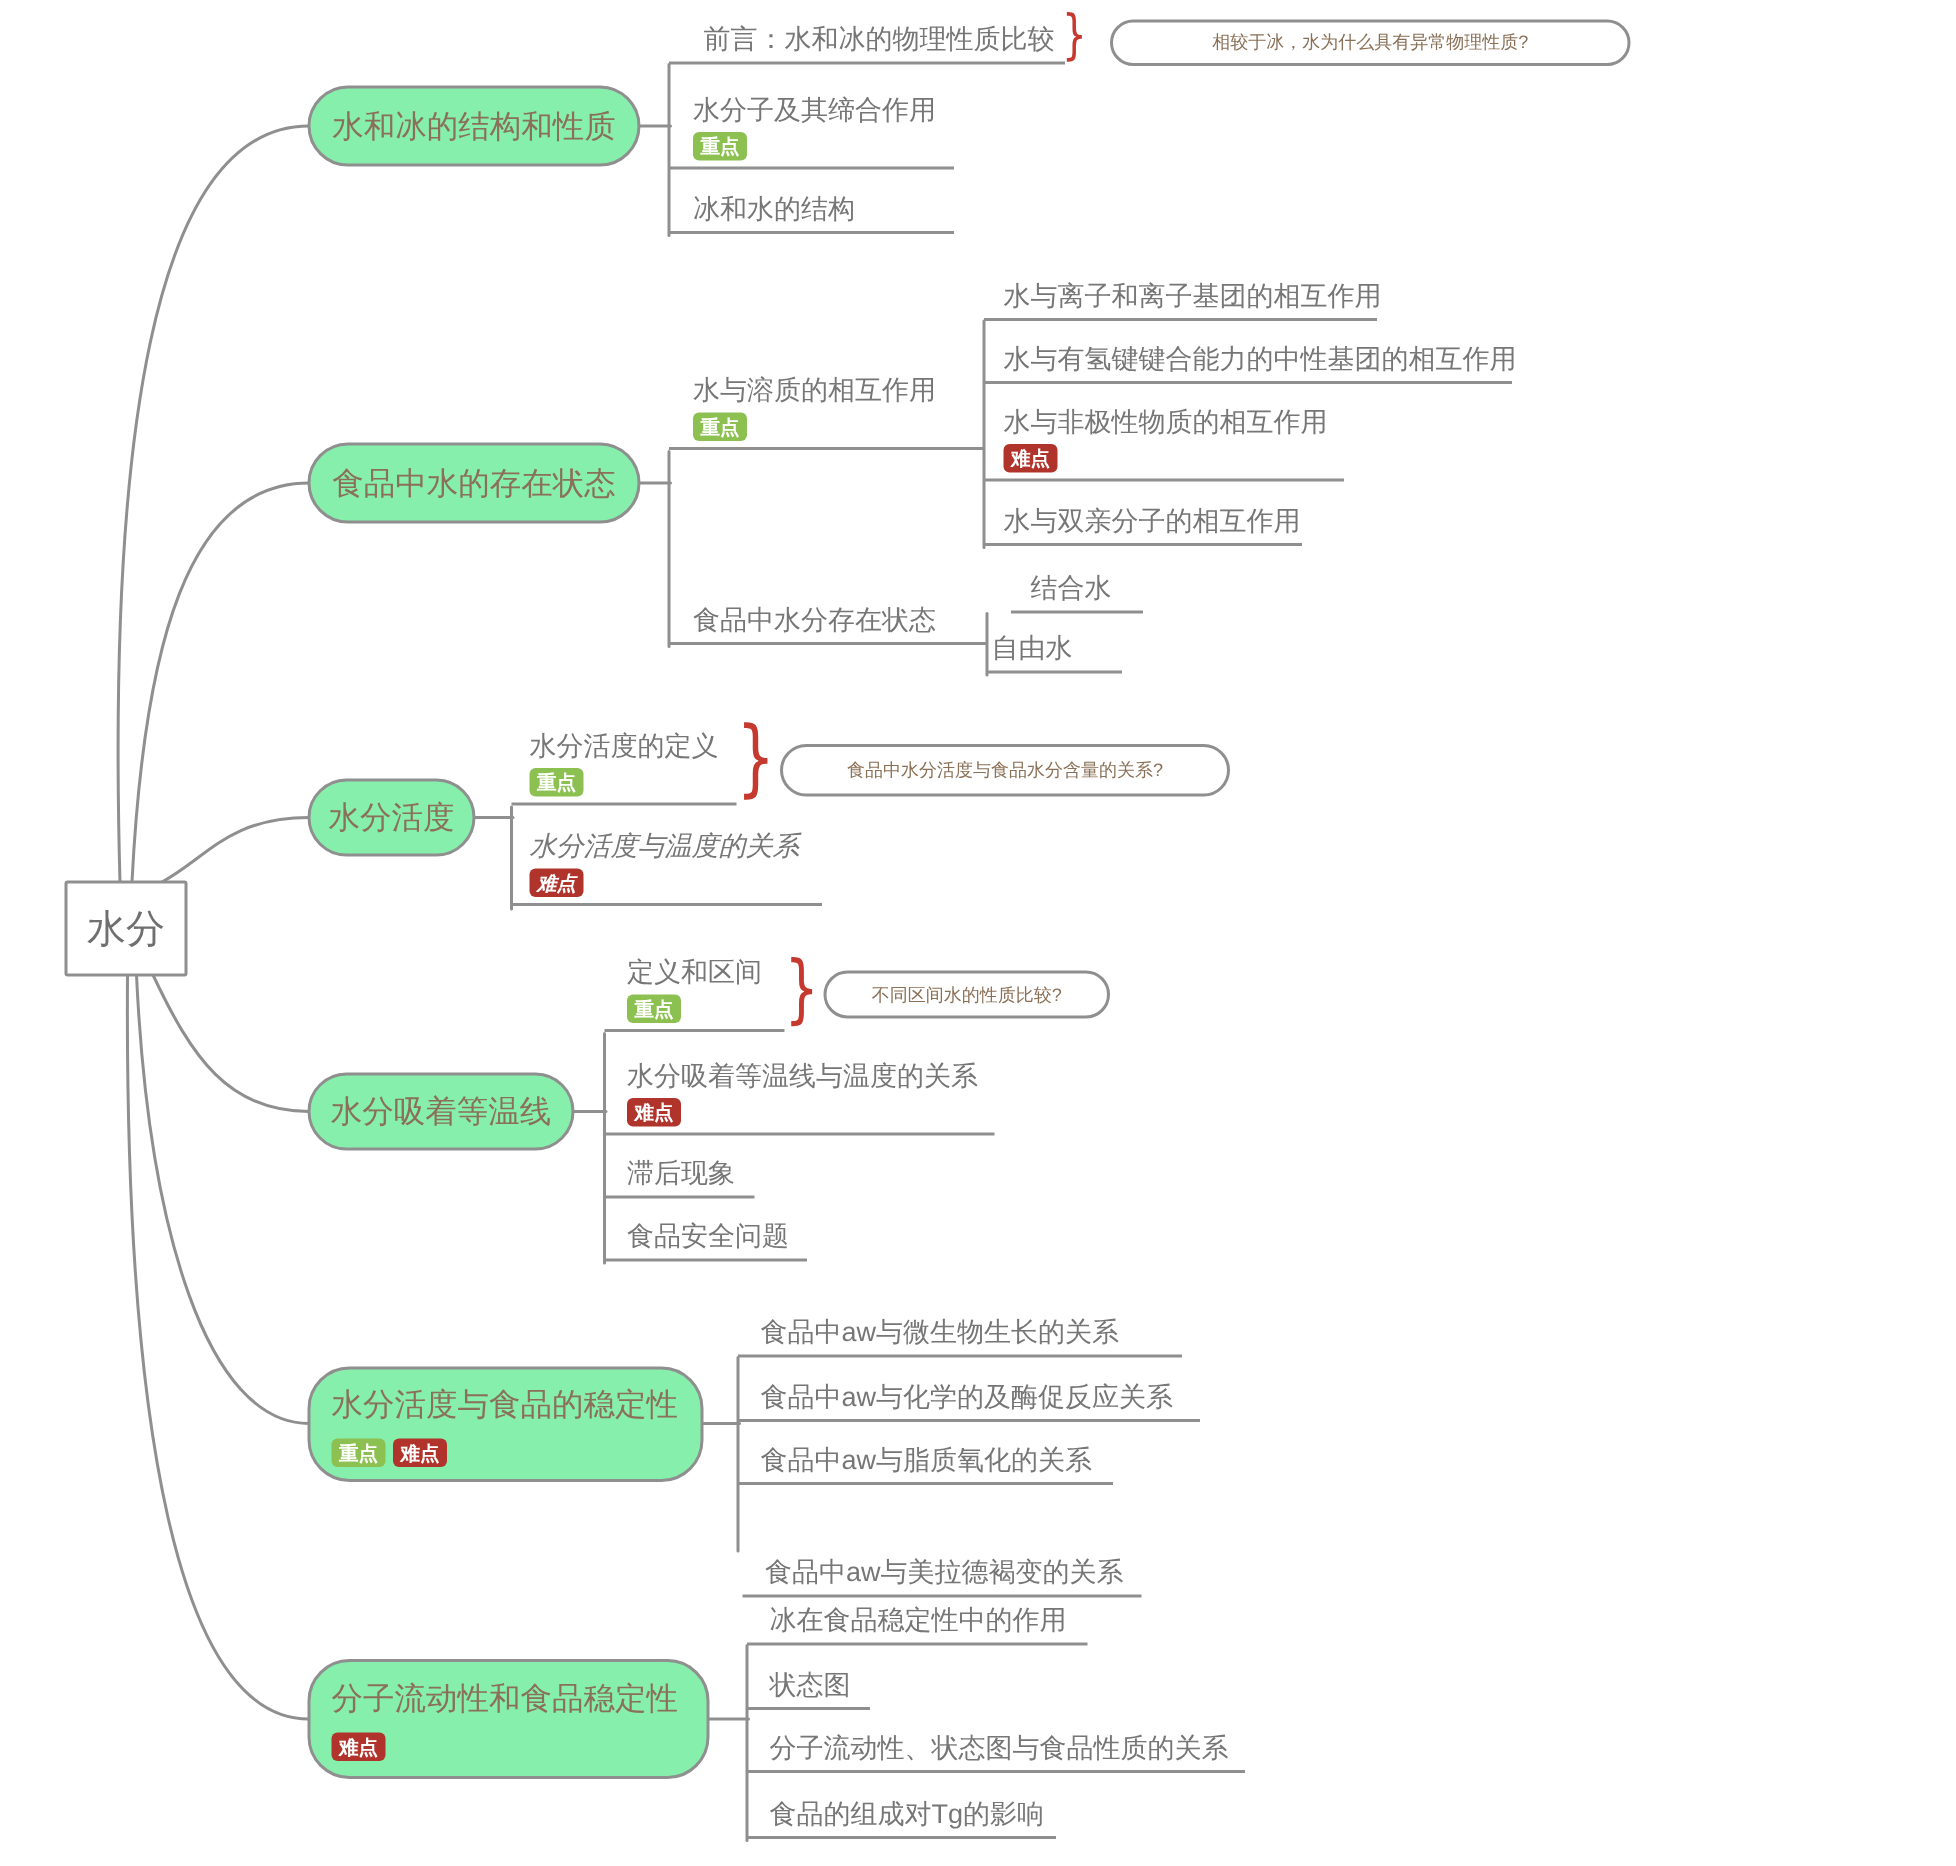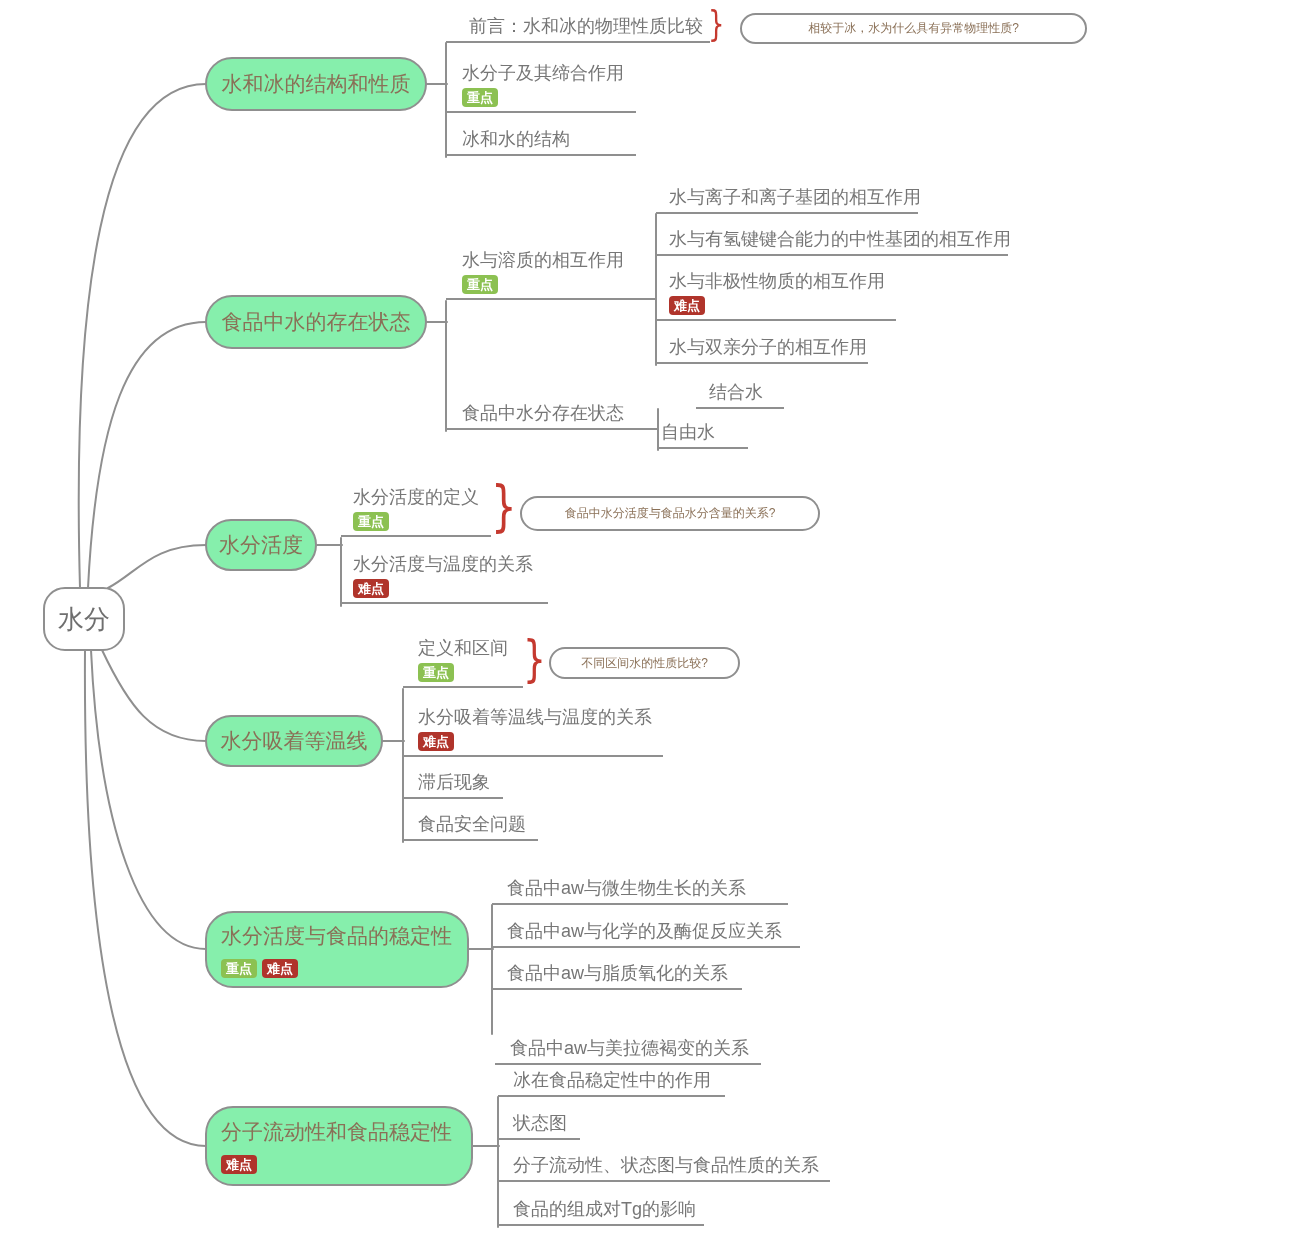--- a/index.html
+++ b/index.html
@@ -1,21 +1,21 @@
 <!DOCTYPE html>
 <html><head>
 <meta charset="utf-8">
 <style>
   html,body{margin:0;padding:0;background:#ffffff;}
   body{font-family:"Liberation Sans","DejaVu Sans",sans-serif;}
   .canvas{position:relative;width:1304px;height:1244px;background:#fff;overflow:hidden;}
   .lines{position:absolute;left:0;top:0;pointer-events:none;}
 
   .rootnode{position:absolute;left:43px;top:587px;width:82px;height:64px;box-sizing:border-box;
-    border:2px solid #8f8f8f;border-radius:22px;color:#6f6f6f;font-size:26px;
+    border:2px solid #8f8f8f;border-radius:2px;color:#6f6f6f;font-size:26px;
     display:flex;align-items:center;justify-content:center;background:#fff;}
 
   .node{position:absolute;box-sizing:border-box;border:2px solid #8f8f8f;border-radius:28px;
     color:#8a7057;font-size:21px;display:flex;align-items:center;justify-content:center;
     background:#86efac;white-space:nowrap;}
   .node.multi{flex-direction:column;align-items:flex-start;justify-content:center;
     padding:8px 14px;border-radius:28px;}
   .node.multi .badges{margin-top:5px;display:flex;gap:5px;}
 
   .item{position:absolute;box-sizing:border-box;color:#767676;font-size:18px;line-height:22px;
@@ -116,32 +116,32 @@
     <span class="t">水与有氢键键合能力的中性基团的相互作用</span>
   </div>
   <div class="item" style="left:656px;top:270px;width:240px;padding-left:13px;">
     <span class="t">水与非极性物质的相互作用</span>
     <span class="badge r">难点</span>
   </div>
   <div class="item" style="left:656px;top:336px;width:212px;padding-left:13px;">
     <span class="t">水与双亲分子的相互作用</span>
   </div>
 
-  <div class="item" style="left:696px;top:381px;width:88px;padding-left:13px;">
+  <div class="item" style="left:674px;top:381px;width:88px;padding-left:13px;">
     <span class="t">结合水</span>
   </div>
   <div class="item" style="left:658px;top:421px;width:90px;padding-left:3px;">
     <span class="t">自由水</span>
   </div>
 
   <div class="item" style="left:341px;top:486px;width:150px;padding-left:12px;">
     <span class="t">水分活度的定义</span>
     <span class="badge g">重点</span>
   </div>
-  <div class="item" style="left:341px;top:553px;width:207px;padding-left:12px;">
+  <div class="item" style="left:341px;top:553px;width:207px;padding-left:12px;font-style:italic;">
     <span class="t">水分活度与温度的关系</span>
     <span class="badge r">难点</span>
   </div>
   <span class="brace" style="left:491px;top:478px;font-size:56px;">}</span>
   <div class="pill" style="left:520px;top:496px;width:300px;height:35px;">食品中水分活度与食品水分含量的关系?</div>
 
   <div class="item" style="left:403px;top:637px;width:120px;padding-left:15px;">
     <span class="t">定义和区间</span>
     <span class="badge g">重点</span>
   </div>

